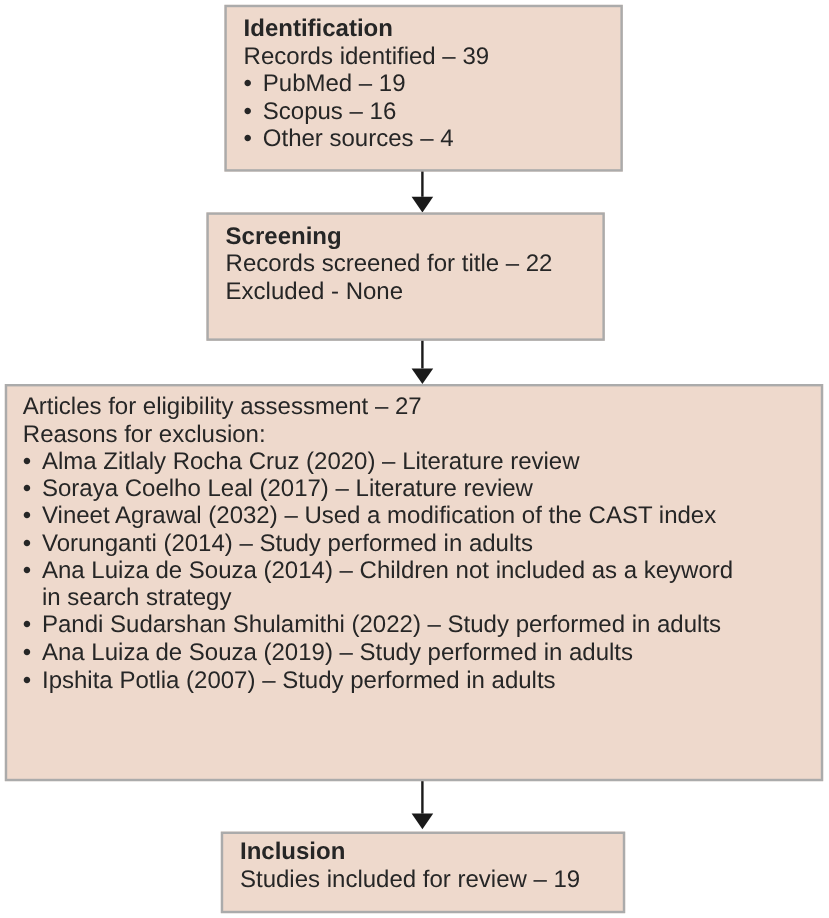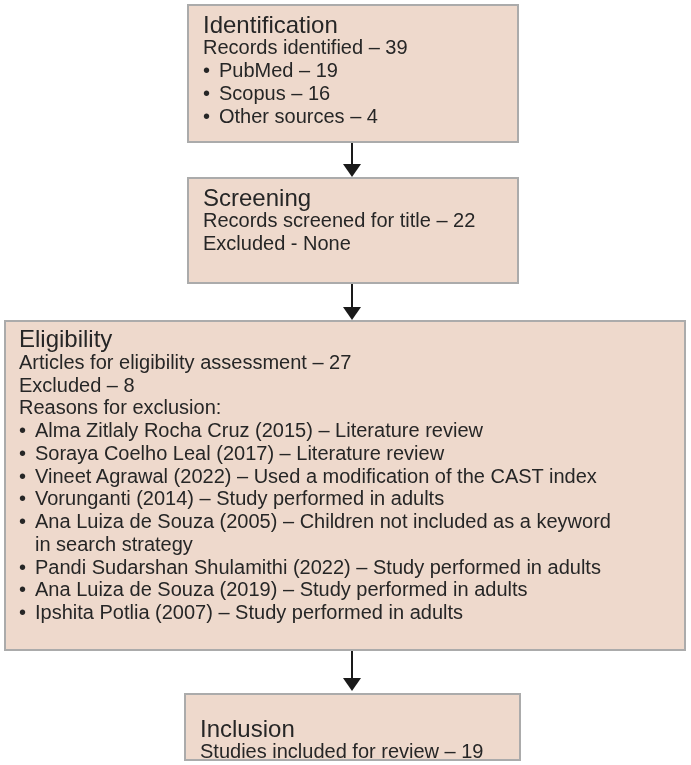--- a/index.html
+++ b/index.html
@@ -23,34 +23,34 @@
     overflow: hidden;
   }
   .box {
     position: absolute;
     background: var(--box-fill);
     border: 2px solid var(--box-border);
     padding: 7px 14px;
     overflow: hidden;
   }
   .box h2 {
-    font-size: 24px;
-    font-weight: normal;
+    font-size: 20px;
+    font-weight: bold;
     line-height: 23px;
   }
   .box .line { line-height: 23px; }
   .brow { display: flex; line-height: 23px; }
   .bdot { width: 16px; flex: 0 0 16px; }
   .btxt { white-space: pre-line; flex: 1 1 auto; }
 
   .box1 { left: 187px; top: 4px;  width: 332px; height: 139px; }
-  .box2 { left: 187px; top: 177px; width: 332px; height: 107px; }
+  .box2 { left: 172px; top: 177px; width: 332px; height: 107px; }
   .box3 { left: 4px;   top: 320px; width: 682px; height: 331px; padding: 6px 13px; }
   .box3 .line, .box3 h2, .box3 .brow { line-height: 22.75px; }
-  .box4 { left: 184px; top: 693px; width: 337px; height: 68px; padding-top: 22px; }
+  .box4 { left: 184px; top: 693px; width: 337px; height: 68px; padding-top: 4px; }
 
   .arrow {
     position: absolute;
     display: flex;
     flex-direction: column;
     align-items: center;
     width: 18px;
   }
   .arrow .stem { width: 2px; flex: 1 1 auto; background: var(--arrow); }
   .arrow .head {
@@ -95,43 +95,41 @@
     <div class="line">Records screened for title – 22</div>
     <div class="line">Excluded - None</div>
   </section>
 
   <div class="arrow arrow2">
     <div class="stem"></div>
     <div class="head"></div>
   </div>
 
   <section class="box box3">
-    <h2>Eligibility</h2>
     <div class="line">Articles for eligibility assessment – 27</div>
-    <div class="line">Excluded – 8</div>
     <div class="line">Reasons for exclusion:</div>
     <div class="brow">
       <span class="bdot">•</span>
-      <span class="btxt">Alma Zitlaly Rocha Cruz (2015) – Literature review</span>
+      <span class="btxt">Alma Zitlaly Rocha Cruz (2020) – Literature review</span>
     </div>
     <div class="brow">
       <span class="bdot">•</span>
       <span class="btxt">Soraya Coelho Leal (2017) – Literature review</span>
     </div>
     <div class="brow">
       <span class="bdot">•</span>
-      <span class="btxt">Vineet Agrawal (2022) – Used a modification of the CAST index</span>
+      <span class="btxt">Vineet Agrawal (2032) – Used a modification of the CAST index</span>
     </div>
     <div class="brow">
       <span class="bdot">•</span>
       <span class="btxt">Vorunganti (2014) – Study performed in adults</span>
     </div>
     <div class="brow">
       <span class="bdot">•</span>
-      <span class="btxt">Ana Luiza de Souza (2005) – Children not included as a keyword
+      <span class="btxt">Ana Luiza de Souza (2014) – Children not included as a keyword
 in search strategy</span>
     </div>
     <div class="brow">
       <span class="bdot">•</span>
       <span class="btxt">Pandi Sudarshan Shulamithi (2022) – Study performed in adults</span>
     </div>
     <div class="brow">
       <span class="bdot">•</span>
       <span class="btxt">Ana Luiza de Souza (2019) – Study performed in adults</span>
     </div>

